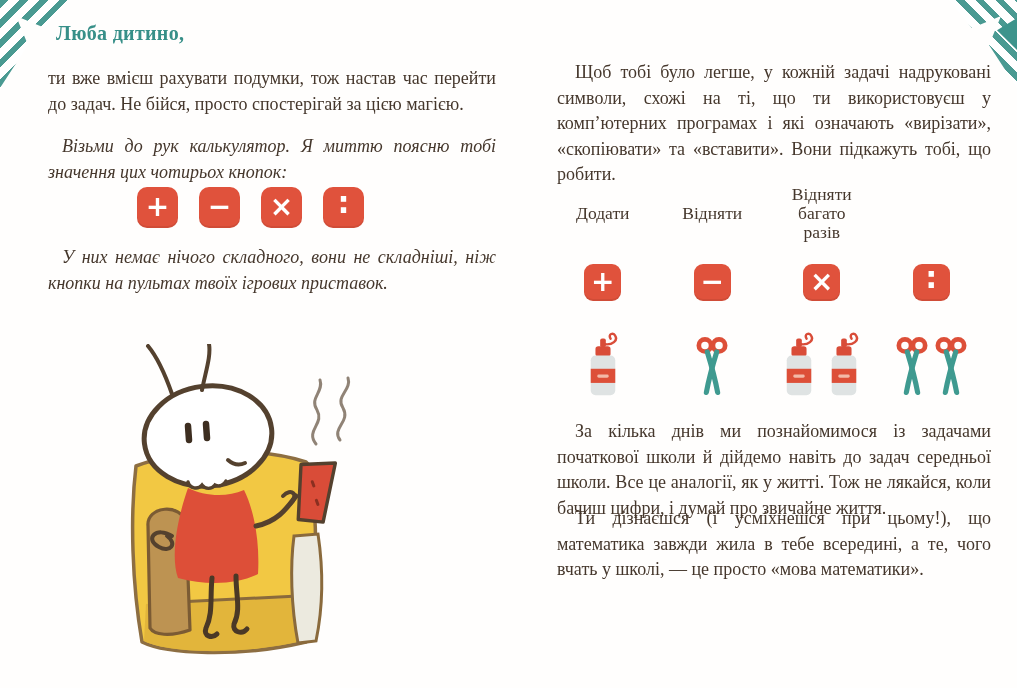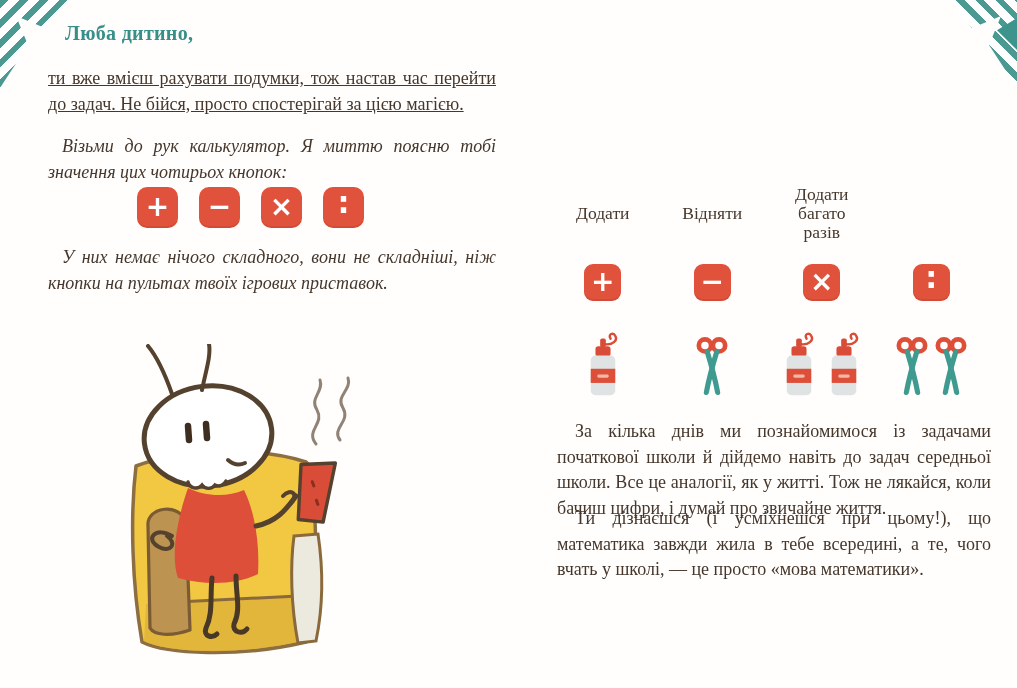--- a/index.html
+++ b/index.html
@@ -13,27 +13,27 @@
     -webkit-clip-path:polygon(0 0,68px 0,45px 28px,16px 16px,28px 45px,0 88px);
     clip-path:polygon(0 0,68px 0,45px 28px,16px 16px,28px 45px,0 88px);}
   .corner.tr{right:0;
     background:repeating-linear-gradient(45deg,#4a9a92 0 6px,#ffffff 6px 14px);
     -webkit-clip-path:polygon(100px 0,32px 0,55px 28px,84px 16px,72px 45px,100px 88px);
     clip-path:polygon(100px 0,32px 0,55px 28px,84px 16px,72px 45px,100px 88px);}
   .corner-solid{position:absolute;right:0;top:18px;width:20px;height:32px;background:#3d948c;
     -webkit-clip-path:polygon(100% 0,100% 100%,0 38%);
     clip-path:polygon(100% 0,100% 100%,0 38%);}
 
-  h1.heading{position:absolute;left:65px;top:22px;margin:0;font-size:20px;font-weight:bold;
+  h1.heading{position:absolute;left:56px;top:22px;margin:0;font-size:20px;font-weight:bold;
     color:#378f88;letter-spacing:.3px;}
 
   p.body{position:absolute;margin:0;font-size:18px;line-height:25.5px;text-align:justify;}
   p.indent{text-indent:14px;}
 
-  .lp1{left:48px;top:66px;width:448px;text-decoration:underline;}
+  .lp1{left:48px;top:66px;width:448px;}
   .lp2{left:48px;top:134px;width:448px;font-style:italic;}
   .lp3{left:48px;top:245px;width:448px;font-style:italic;}
 
   .rp1{left:557px;top:60px;width:434px;text-indent:18px;}
   .rp2{left:557px;top:419px;width:434px;text-indent:18px;}
   .rp3{left:557px;top:506px;width:434px;text-indent:18px;}
 
   
   .calc-btn{display:flex;align-items:center;justify-content:center;
     width:41px;height:41px;border-radius:10px;background:#e0523c;
@@ -145,25 +145,26 @@
 
     <path d="M104,234 C102,254 105,270 98,284 c-3,8 6,11 11,6" fill="none" stroke="#4a3826" stroke-width="5" stroke-linecap="round"></path>
     <path d="M128,232 C128,252 133,266 126,280 c-2,8 8,11 13,5" fill="none" stroke="#4a3826" stroke-width="5" stroke-linecap="round"></path>
 
     <g transform="rotate(6 206 150)">
       <path d="M190,122 L224,117 L218,177 L193,177 Z" fill="#d94c38" stroke="#54412e" stroke-width="3.4" stroke-linejoin="round"></path>
       <path d="M203,138 l2,4 M209,156 l2,4" stroke="#8a2f20" stroke-width="3" stroke-linecap="round"></path>
     </g>
   </svg>
 
+  <p class="body rp1" data-name="right-paragraph-1">Щоб тобі було легше, у кожній задачі надруковані символи, схожі на ті, що ти використовуєш у комп’ютерних програмах і які означають «вирізати», «скопіювати» та «вставити». Вони підкажуть тобі, що робити.</p>
 
   <div class="sym-table" data-name="operations-table">
     <div class="col-label" style="grid-column:1" data-name="column-label-add">Додати</div>
     <div class="col-label" style="grid-column:2" data-name="column-label-subtract">Відняти</div>
-    <div class="col-label" style="grid-column:3" data-name="column-label-add-many">Додати багато разів</div>
+    <div class="col-label" style="grid-column:3" data-name="column-label-add-many">Відняти багато разів</div>
 
     <div class="col-btn" style="grid-column:1" data-name="plus-key">
       <span class="calc-btn">
           <span class="g" data-name="plus-icon">+</span>
         </span>
     </div>
     <div class="col-btn" style="grid-column:2" data-name="minus-key">
       <span class="calc-btn">
           <span class="g" data-name="minus-icon">−</span>
         </span>

